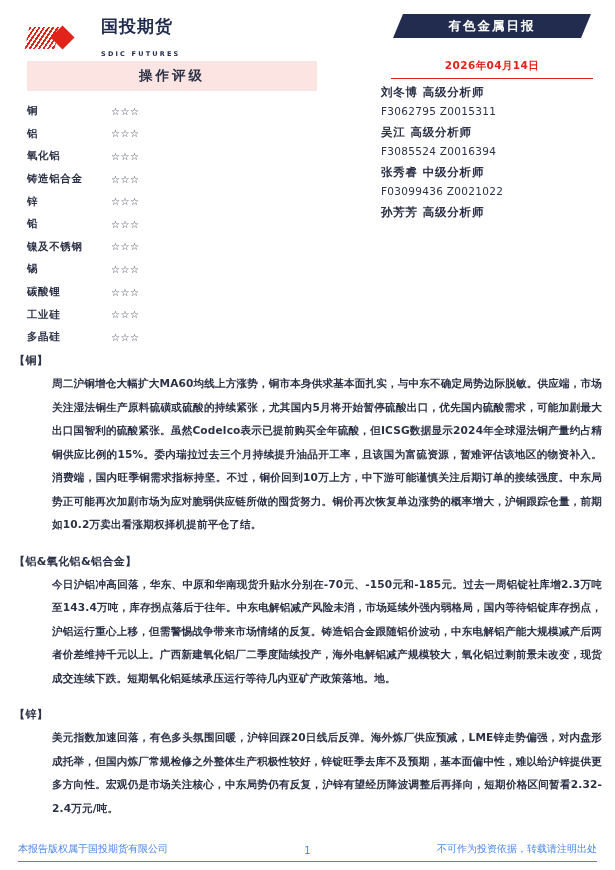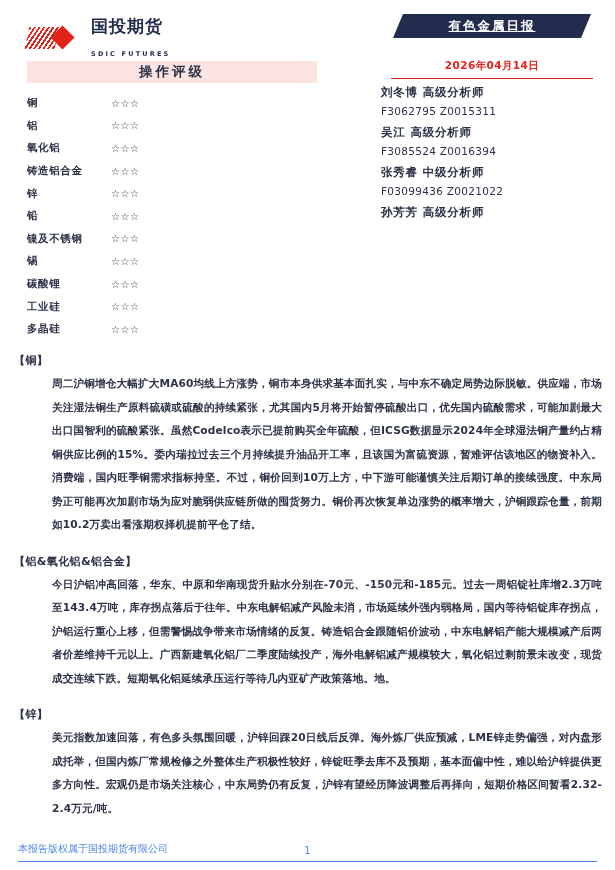--- a/index.html
+++ b/index.html
@@ -29,21 +29,21 @@
     left: 0;
     width: 615px;
     height: 48px;
   }
   .logo-wrap {
     position: absolute;
     left: 27px;
     top: 4px;
     display: flex;
     align-items: center;
-    gap: 8px;
+    gap: 18px;
   }
   .logo-mark {
     position: relative;
     width: 56px;
     height: 26px;
   }
   .logo-stripes {
     position: absolute;
     left: 0;
     top: 2px;
@@ -97,21 +97,20 @@
     background: #222c4e;
     color: #ffffff;
     font-size: 12.5px;
     font-weight: bold;
     letter-spacing: 2px;
     display: flex;
     align-items: center;
     justify-content: center;
     clip-path: polygon(10px 0, 100% 0, calc(100% - 10px) 100%, 0 100%);
     margin: 0 6px;
-    text-decoration: underline;
   }
   .banner-date {
     margin-top: 21px;
     font-size: 10.5px;
     font-weight: bold;
     color: #e2231a;
     letter-spacing: 0.4px;
   }
   .banner-rule {
     margin: 5px 4px 0 4px;
@@ -121,21 +120,21 @@
 
   
   .ratings {
     position: absolute;
     left: 27px;
     top: 61px;
     width: 290px;
   }
   .ratings-title {
     background: #fbe4e2;
-    height: 22px;
+    height: 30px;
     display: flex;
     align-items: center;
     justify-content: center;
     font-size: 13.5px;
     font-weight: bold;
     color: #2b3146;
     letter-spacing: 3px;
   }
   .ratings-list {
     margin-top: 9px;
@@ -376,16 +375,17 @@
     <div class="section">
       <div class="section-heading">【锌】</div>
       <div class="section-text">美元指数加速回落，有色多头氛围回暖，沪锌回踩20日线后反弹。海外炼厂供应预减，LME锌走势偏强，对内盘形成托举，但国内炼厂常规检修之外整体生产积极性较好，锌锭旺季去库不及预期，基本面偏中性，难以给沪锌提供更多方向性。宏观仍是市场关注核心，中东局势仍有反复，沪锌有望经历降波调整后再择向，短期价格区间暂看2.32-2.4万元/吨。</div>
     </div>
 
   </div>
 
   <div class="footer">
     <span class="footer-left">本报告版权属于国投期货有限公司</span>
     <span class="footer-center">1</span>
+    <span class="footer-right">不可作为投资依据，转载请注明出处</span>
   </div>
   <div class="footer-rule"></div>
 
 </div>
 
 </body></html>

